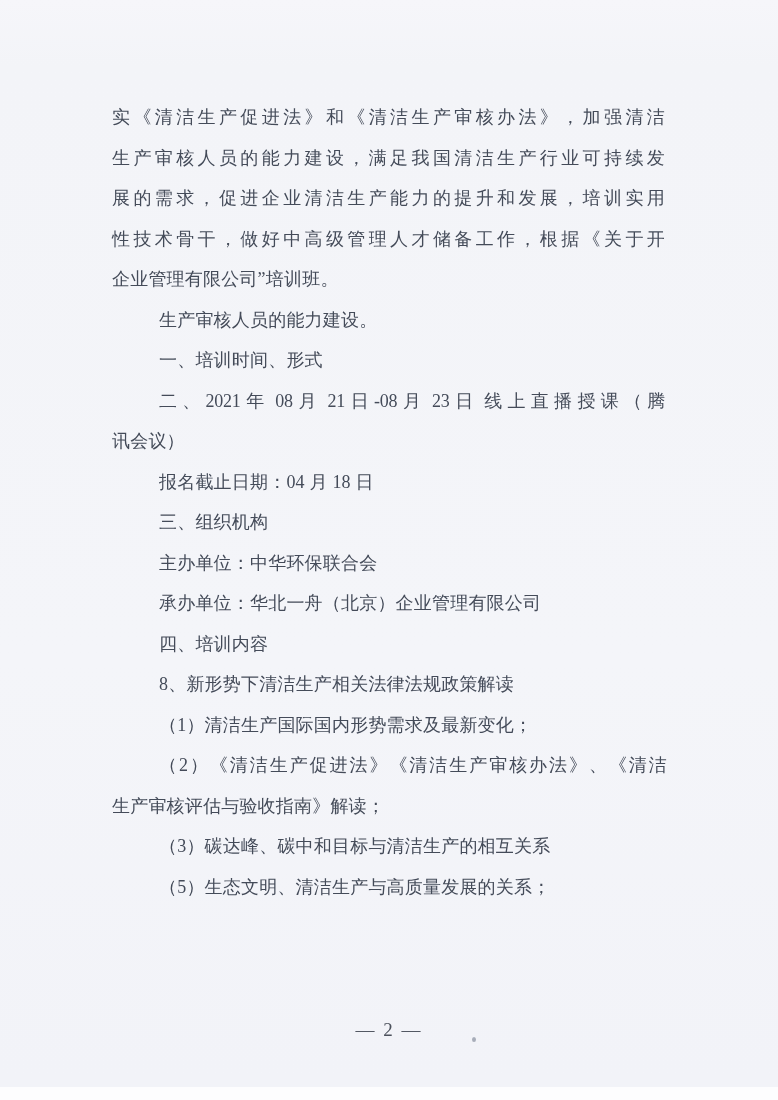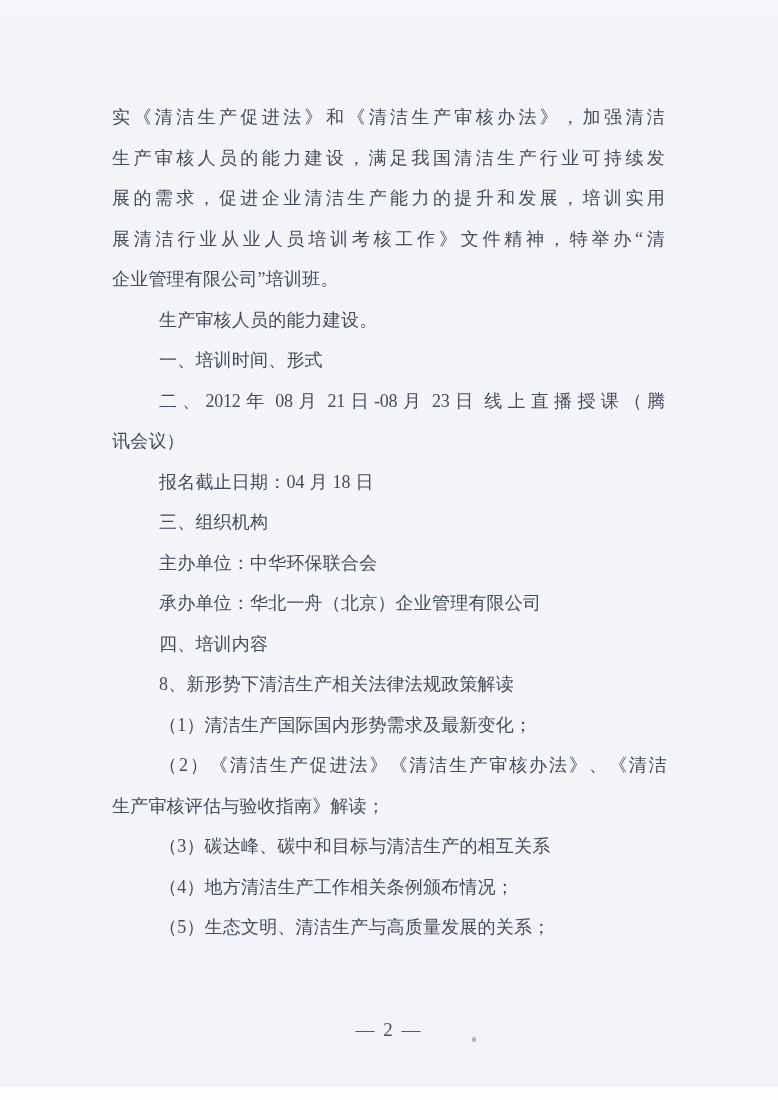--- a/index.html
+++ b/index.html
@@ -73,35 +73,34 @@
   }
 </style>
 </head>
 <body>
 
 <div class="scan-page">
   <div class="textblock">
       <div class="line fill">实《清洁生产促进法》和《清洁生产审核办法》，加强清洁</div>
       <div class="line fill">生产审核人员的能力建设，满足我国清洁生产行业可持续发</div>
       <div class="line fill">展的需求，促进企业清洁生产能力的提升和发展，培训实用</div>
-      <div class="line fill">展清洁行业从业人员培训考核工作》文件精神，特举办“清</div>
+      <div class="line fill">性技术骨干，做好中高级管理人才储备工作，根据《关于开</div>
       <div class="line">企业管理有限公司”培训班。</div>
       <div class="line indent">生产审核人员的能力建设。</div>
       <div class="line indent">一、培训时间、形式</div>
-      <div class="line indent fill tight">二、2012 年 08 月 21 日-08 月 23 日  线上直播授课（腾</div>
+      <div class="line indent fill tight">二、2021 年 08 月 21 日-08 月 23 日  线上直播授课（腾</div>
       <div class="line">讯会议）</div>
       <div class="line indent">报名截止日期：04 月 18 日</div>
       <div class="line indent">三、组织机构</div>
       <div class="line indent">主办单位：中华环保联合会</div>
       <div class="line indent">承办单位：华北一舟（北京）企业管理有限公司</div>
       <div class="line indent">四、培训内容</div>
       <div class="line indent">8、新形势下清洁生产相关法律法规政策解读</div>
       <div class="line indent">（1）清洁生产国际国内形势需求及最新变化；</div>
       <div class="line indent fill tight2">（2）《清洁生产促进法》《清洁生产审核办法》、《清洁</div>
       <div class="line">生产审核评估与验收指南》解读；</div>
       <div class="line indent">（3）碳达峰、碳中和目标与清洁生产的相互关系</div>
-      <div class="line indent">（4）地方清洁生产工作相关条例颁布情况；</div>
       <div class="line indent">（5）生态文明、清洁生产与高质量发展的关系；</div>
     </div>
   <div class="page-footer">— 2 —</div>
   <div class="speck"></div>
   <div class="bottom-strip"></div>
 </div>
 
 </body></html>

